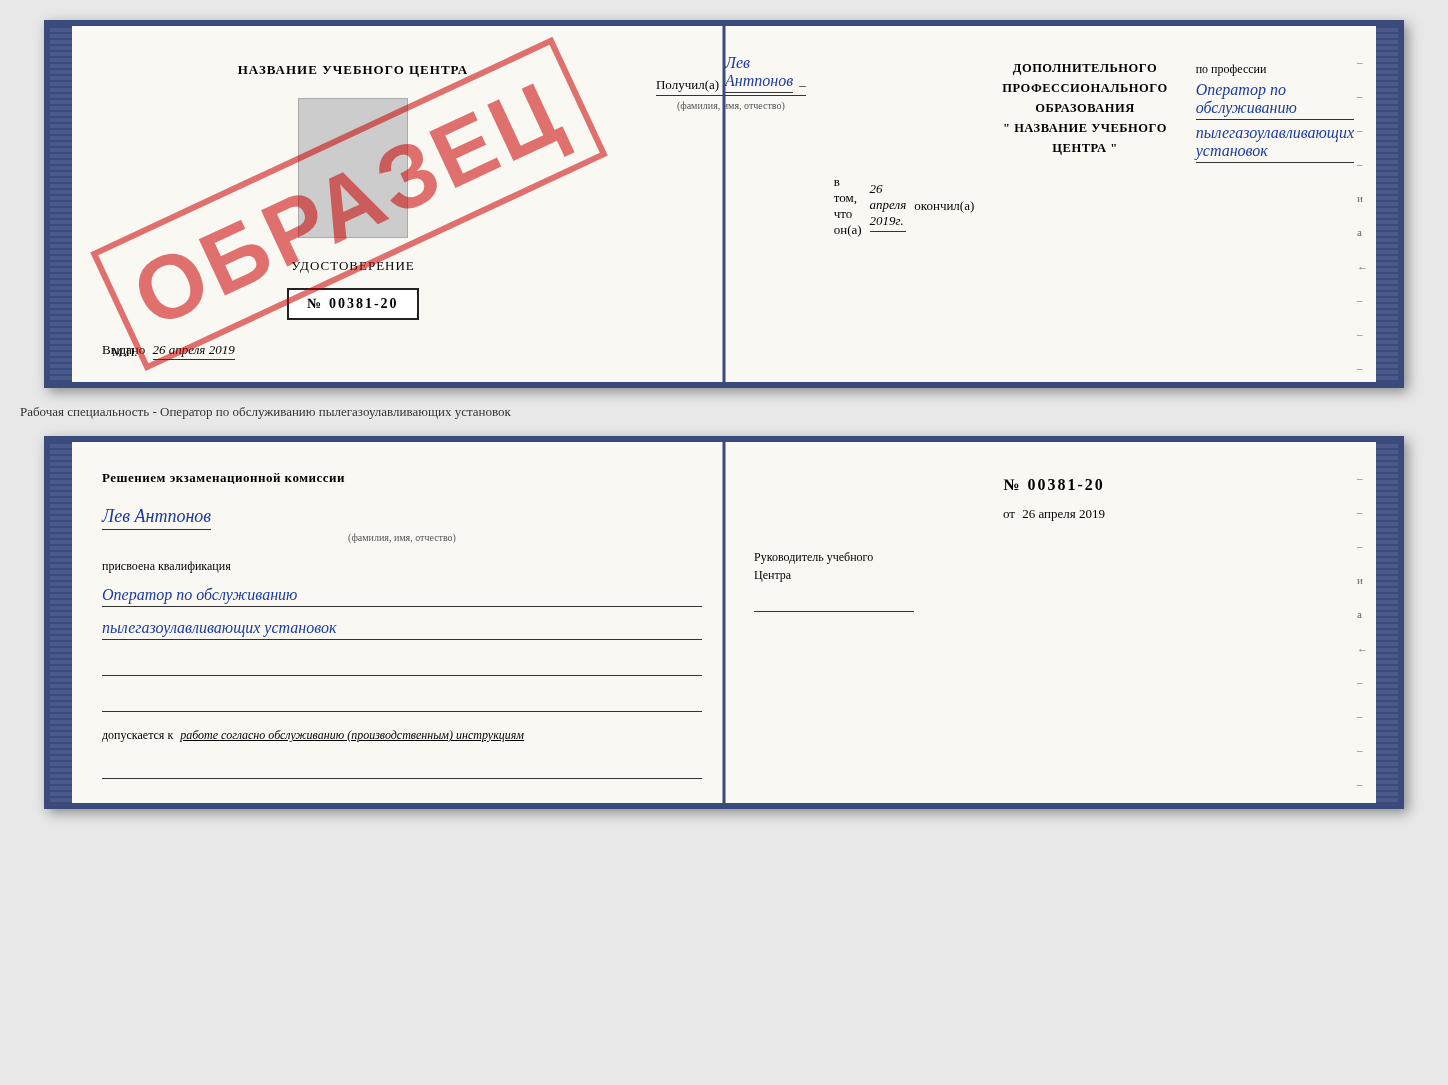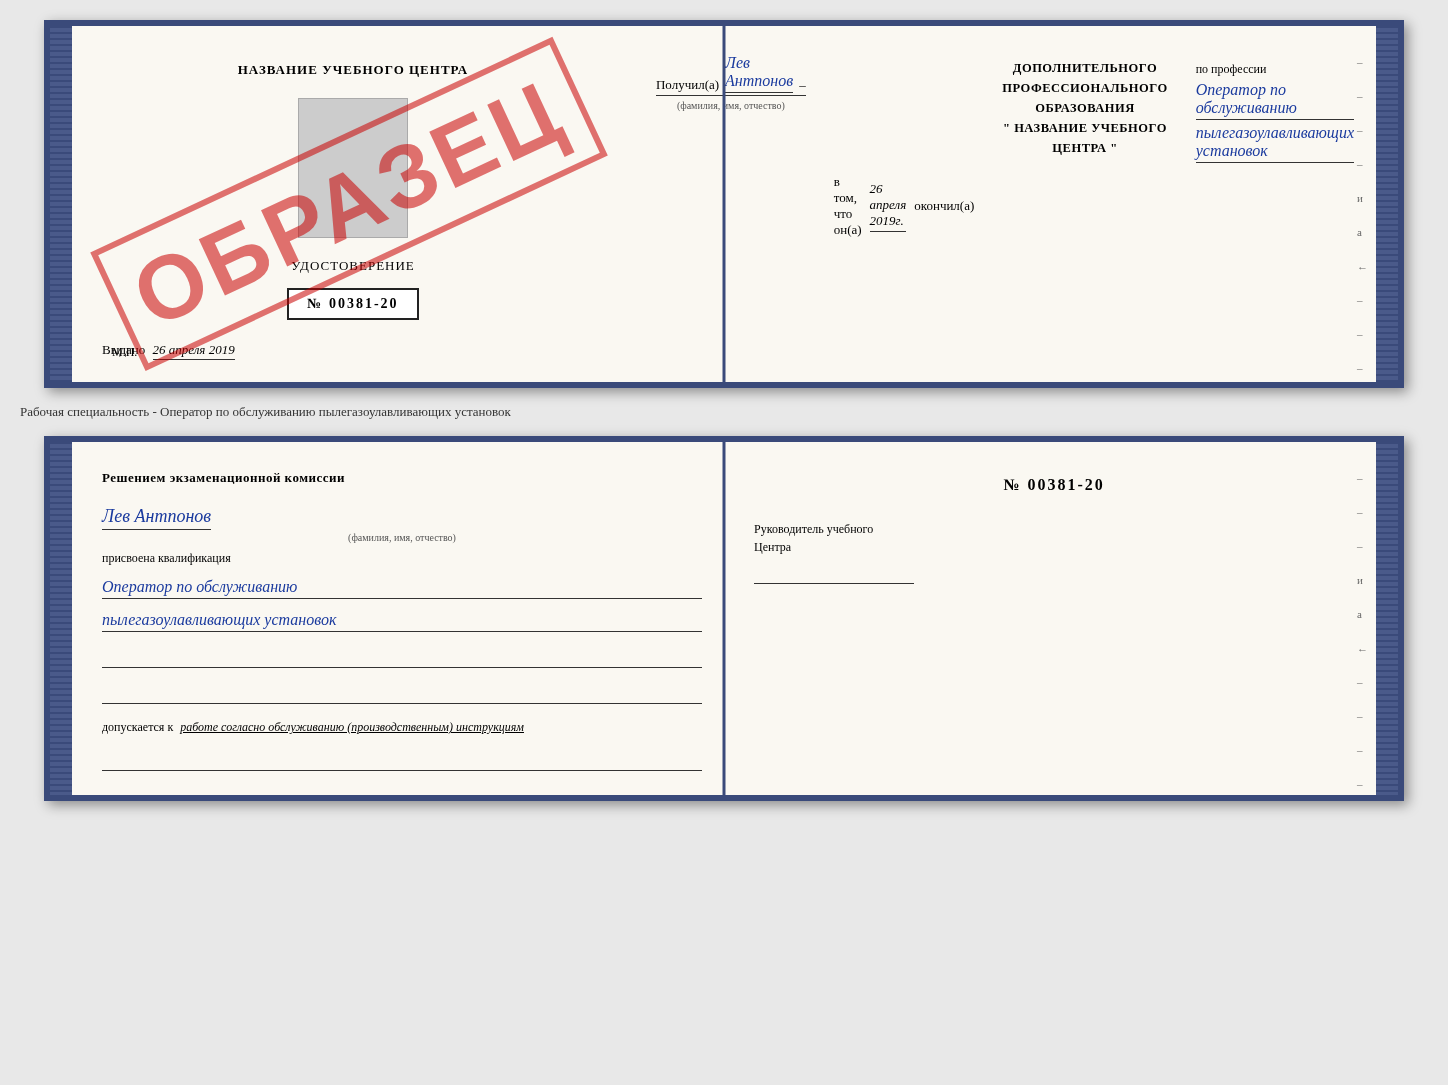--- a/index.html
+++ b/index.html
@@ -278,21 +278,21 @@
       color: #1a3a9e;
       font-family: 'Segoe Script', 'Comic Sans MS', cursive;
       border-bottom: 1px solid #333;
       padding-bottom: 2px;
       display: inline-block;
       margin-top: 4px;
     }
 
     .qualification-assigned {
       font-size: 12px;
-      margin-top: 0;
+      margin-top: 8px;
     }
 
     .qualification-val {
       font-size: 16px;
       font-style: italic;
       color: #1a3a9e;
       font-family: 'Segoe Script', 'Comic Sans MS', cursive;
       border-bottom: 1px solid #333;
       padding-bottom: 2px;
       display: block;
@@ -466,20 +466,24 @@
         <span class="italic-underline" style="margin-left:4px;">работе согласно обслуживанию (производственным) инструкциям</span>
       </div>
 
       <div class="blank-line"></div>
     </div>
 
     <div class="page-right">
 
       <div class="protocol-number">№ 00381-20</div>
 
+      <div class="protocol-date">
+        <span>от</span>
+        <span style="margin-left:4px;">26 апреля 2019</span>
+      </div>
 
 
       <div class="rukovod-block signature-block">
         <div class="sig-label">
           <span>Руководитель учебного</span>
           <br>
           <span>Центра</span>
         </div>
         <div class="sig-line"></div>
       </div>

